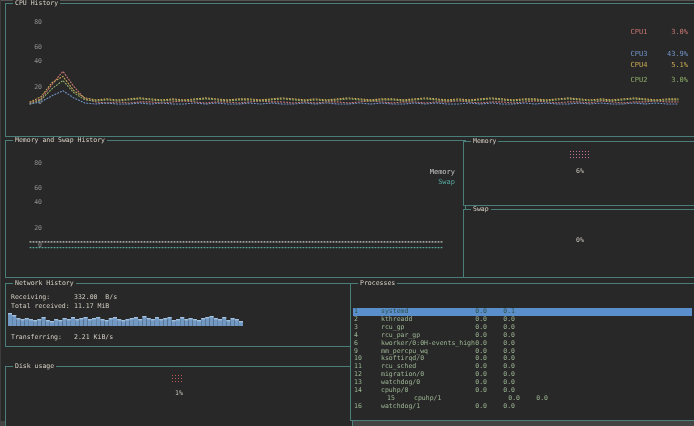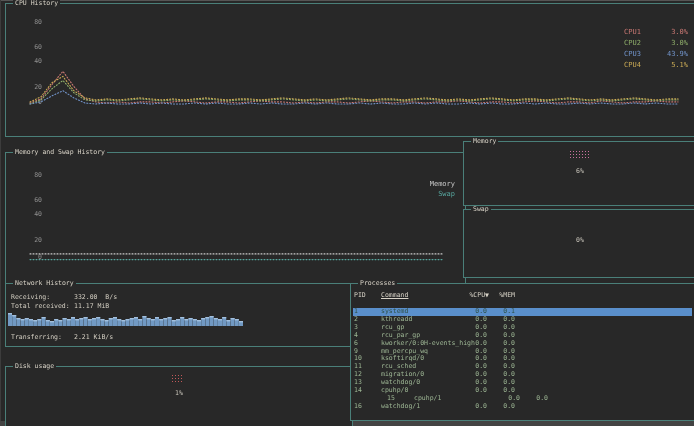--- a/index.html
+++ b/index.html
@@ -11,24 +11,24 @@
   .panel{position:absolute;border:1px solid #4a7f79;background:#282828;padding-left:8px;}
   .ptitle{position:absolute;top:-4px;left:7px;background:#282828;padding:0 2px;
           font-size:6.5px;line-height:7px;color:#d8d3c7;white-space:pre;}
   .ytick{position:absolute;left:12px;width:24px;text-align:right;font-size:6.5px;line-height:7px;color:#8f8f8f;}
   .chartsvg{position:absolute;left:0;top:0;}
   
   #cpuPanel{left:5px;top:3px;width:682px;height:132px;}
   #cpuPanel .yt0{top:15px}#cpuPanel .yt1{top:40px}#cpuPanel .yt2{top:54px}#cpuPanel .yt3{top:80px}#cpuPanel .yt4{top:95px}
   .legend{position:absolute;right:8px;top:24px;}
   .lrow{position:relative;height:11px;font-size:7px;line-height:9px;white-space:pre;text-align:right;}
-  .lname{display:inline-block;width:30px;text-align:left;}
+  .lname{display:inline-block;width:30px;text-align:center;}
   .lval{display:inline-block;width:34px;text-align:right;}
   
-  #msPanel{left:5px;top:140px;width:451px;height:136px;margin-top:12px;}
+  #msPanel{left:5px;top:140px;width:451px;height:136px;}
   #msPanel .yt0{top:19px}#msPanel .yt1{top:44px}#msPanel .yt2{top:58px}#msPanel .yt3{top:84px}#msPanel .yt4{top:101px}
   #msPanel .legend{right:10px;top:27px;}
   #msPanel .lrow{height:10px;}
   
   #memPanel{left:463px;top:141px;width:224px;height:63px;}
   #swapPanel{left:463px;top:209px;width:224px;height:67px;}
   .gaugeval{position:absolute;left:0;right:0;text-align:center;font-size:6.5px;color:#c8c4ba;}
   .dots{position:absolute;background-image:radial-gradient(circle,var(--dc) 38%,transparent 40%);
         background-size:3px 3px;}
   #memDots{--dc:#c9719f;left:50%;margin-left:-11px;top:8px;width:22px;height:9px;}
@@ -72,21 +72,21 @@
     <span class="ytick yt3">20</span>
     <span class="ytick yt4">0</span>
     <svg id="cpuSvg" class="chartsvg" width="680" height="130">
         <polyline points="24.0,99.0 35.0,94.9 46.0,80.6 56.9,67.3 67.9,82.6 78.9,94.9 89.9,97.9 100.9,99.0 111.9,97.9 122.8,99.0 133.8,97.9 144.8,97.9 155.8,99.0 166.8,97.9 177.8,96.9 188.7,97.9 199.7,99.0 210.7,97.9 221.7,97.9 232.7,99.0 243.7,97.9 254.6,96.9 265.6,97.9 276.6,97.9 287.6,99.0 298.6,97.9 309.6,99.0 320.5,97.9 331.5,97.9 342.5,99.0 353.5,97.9 364.5,96.9 375.5,97.9 386.4,99.0 397.4,97.9 408.4,97.9 419.4,99.0 430.4,97.9 441.4,97.9 452.3,96.9 463.3,97.9 474.3,99.0 485.3,97.9 496.3,97.9 507.3,99.0 518.2,97.9 529.2,96.9 540.2,97.9 551.2,99.0 562.2,97.9 573.2,97.9 584.1,99.0 595.1,96.9 606.1,97.9 617.1,99.0 628.1,97.9 639.1,97.9 650.0,96.9 661.0,97.9 672.0,97.9" fill="none" stroke="#c97873" stroke-width="1.1" stroke-dasharray="1 2" stroke-linecap="round"></polyline>
         <polyline points="24.0,100.0 35.0,95.9 46.0,84.7 56.9,76.5 67.9,88.8 78.9,95.9 89.9,96.9 100.9,95.9 111.9,96.9 122.8,95.9 133.8,94.9 144.8,95.9 155.8,96.9 166.8,95.9 177.8,96.9 188.7,95.9 199.7,94.9 210.7,95.9 221.7,96.9 232.7,95.9 243.7,95.9 254.6,96.9 265.6,95.9 276.6,94.9 287.6,95.9 298.6,96.9 309.6,95.9 320.5,96.9 331.5,95.9 342.5,94.9 353.5,95.9 364.5,96.9 375.5,95.9 386.4,95.9 397.4,96.9 408.4,95.9 419.4,94.9 430.4,95.9 441.4,96.9 452.3,95.9 463.3,96.9 474.3,95.9 485.3,94.9 496.3,95.9 507.3,96.9 518.2,95.9 529.2,95.9 540.2,96.9 551.2,95.9 562.2,94.9 573.2,95.9 584.1,96.9 595.1,95.9 606.1,96.9 617.1,95.9 628.1,94.9 639.1,95.9 650.0,96.9 661.0,95.9 672.0,95.9" fill="none" stroke="#8fae6a" stroke-width="1.1" stroke-dasharray="1 2" stroke-linecap="round"></polyline>
         <polyline points="24.0,100.0 35.0,97.9 46.0,91.8 56.9,86.7 67.9,93.9 78.9,99.0 89.9,100.0 100.9,99.0 111.9,100.0 122.8,100.0 133.8,99.0 144.8,100.0 155.8,99.0 166.8,100.0 177.8,100.0 188.7,99.0 199.7,100.0 210.7,99.0 221.7,100.0 232.7,100.0 243.7,99.0 254.6,100.0 265.6,99.0 276.6,100.0 287.6,100.0 298.6,99.0 309.6,100.0 320.5,99.0 331.5,100.0 342.5,100.0 353.5,99.0 364.5,100.0 375.5,99.0 386.4,100.0 397.4,100.0 408.4,99.0 419.4,100.0 430.4,99.0 441.4,100.0 452.3,100.0 463.3,99.0 474.3,100.0 485.3,99.0 496.3,100.0 507.3,100.0 518.2,99.0 529.2,100.0 540.2,99.0 551.2,100.0 562.2,100.0 573.2,99.0 584.1,100.0 595.1,99.0 606.1,100.0 617.1,100.0 628.1,99.0 639.1,100.0 650.0,99.0 661.0,100.0 672.0,100.0" fill="none" stroke="#7295cc" stroke-width="1.1" stroke-dasharray="1 2" stroke-linecap="round"></polyline>
         <polyline points="24.0,97.9 35.0,92.8 46.0,78.6 56.9,72.4 67.9,86.7 78.9,93.9 89.9,95.9 100.9,94.9 111.9,95.9 122.8,94.9 133.8,93.9 144.8,94.9 155.8,95.9 166.8,94.9 177.8,95.9 188.7,94.9 199.7,93.9 210.7,94.9 221.7,95.9 232.7,94.9 243.7,94.9 254.6,95.9 265.6,94.9 276.6,93.9 287.6,94.9 298.6,95.9 309.6,94.9 320.5,95.9 331.5,94.9 342.5,93.9 353.5,94.9 364.5,95.9 375.5,94.9 386.4,94.9 397.4,95.9 408.4,94.9 419.4,93.9 430.4,94.9 441.4,95.9 452.3,94.9 463.3,95.9 474.3,94.9 485.3,93.9 496.3,94.9 507.3,95.9 518.2,94.9 529.2,94.9 540.2,95.9 551.2,94.9 562.2,93.9 573.2,94.9 584.1,95.9 595.1,94.9 606.1,95.9 617.1,94.9 628.1,93.9 639.1,94.9 650.0,95.9 661.0,94.9 672.0,94.9" fill="none" stroke="#cbab55" stroke-width="1.1" stroke-dasharray="1 2" stroke-linecap="round"></polyline>
       </svg>
     <div class="legend">
       <div class="lrow"><span class="lname" style="color: rgb(201, 120, 115);">CPU1</span><span class="lval" style="color: rgb(201, 120, 115);">3.0%</span></div>
-      <div class="lrow"><span class="lname" style="color: rgb(143, 174, 106);">CPU2</span><span class="lval" style="color: rgb(143, 174, 106);">3.0%</span></div>
+      <div class="lrow"><span class="lname" style="color: rgb(143, 174, 106); margin-top: 37px;">CPU2</span><span class="lval" style="color: rgb(143, 174, 106);">3.0%</span></div>
       <div class="lrow"><span class="lname" style="color: rgb(114, 149, 204);">CPU3</span><span class="lval" style="color: rgb(114, 149, 204);">43.9%</span></div>
       <div class="lrow"><span class="lname" style="color: rgb(203, 171, 85);">CPU4</span><span class="lval" style="color: rgb(203, 171, 85);">5.1%</span></div>
     </div>
   </div>
 
   <div class="panel" id="msPanel">
     <span class="ptitle">Memory and Swap History</span>
     <span class="ytick yt0">80</span>
     <span class="ytick yt1">60</span>
     <span class="ytick yt2">40</span>
@@ -235,26 +235,20 @@
   </div>
 
   <div class="panel" id="diskPanel">
     <span class="ptitle">Disk usage</span>
     <div class="dots" id="diskDots"></div>
     <span class="gaugeval" style="top:22px">1%</span>
   </div>
 
   <div class="panel" id="procPanel">
     <span class="ptitle">Processes</span>
-    <div class="phead">
-      <span class="ph-pid">PID</span>
-      <span class="ph-cmd">Command</span>
-      <span class="ph-cpu">%CPU▼</span>
-      <span class="ph-mem">%MEM</span>
-    </div>
     <div id="procRows">
         <div class="prow sel" style="top: 0px;">
           <span class="pid">1</span>
           <span class="cmd">systemd</span>
           <span class="cpuv">0.0</span>
           <span class="memv">0.1</span>
         </div>
         <div class="prow" style="top: 7.9px;">
           <span class="pid">2</span>
           <span class="cmd">kthreadd</span>

